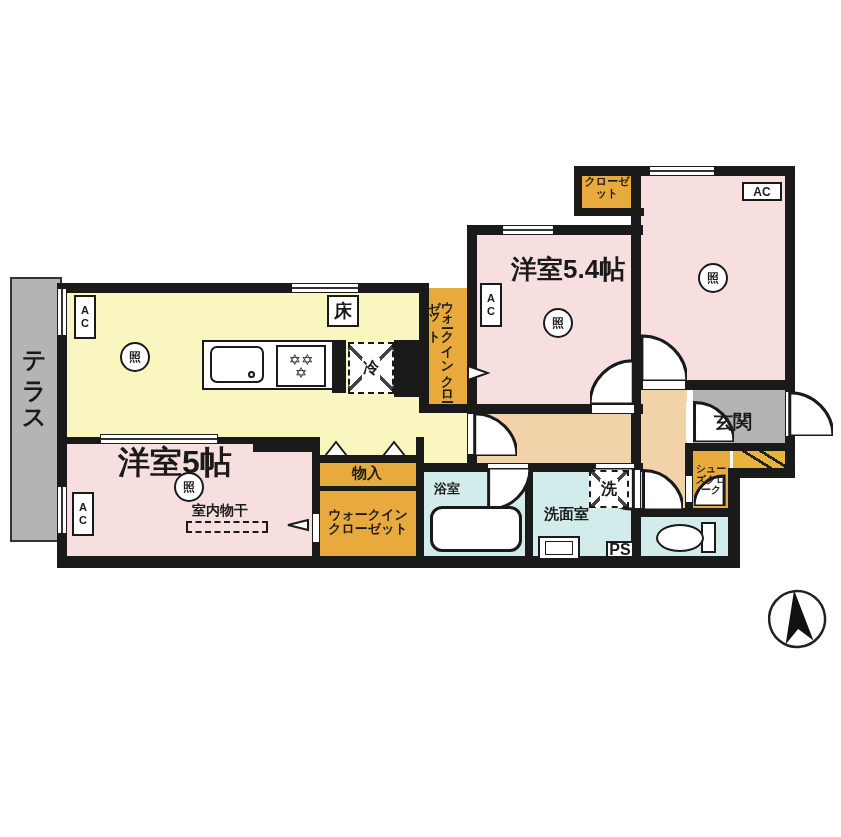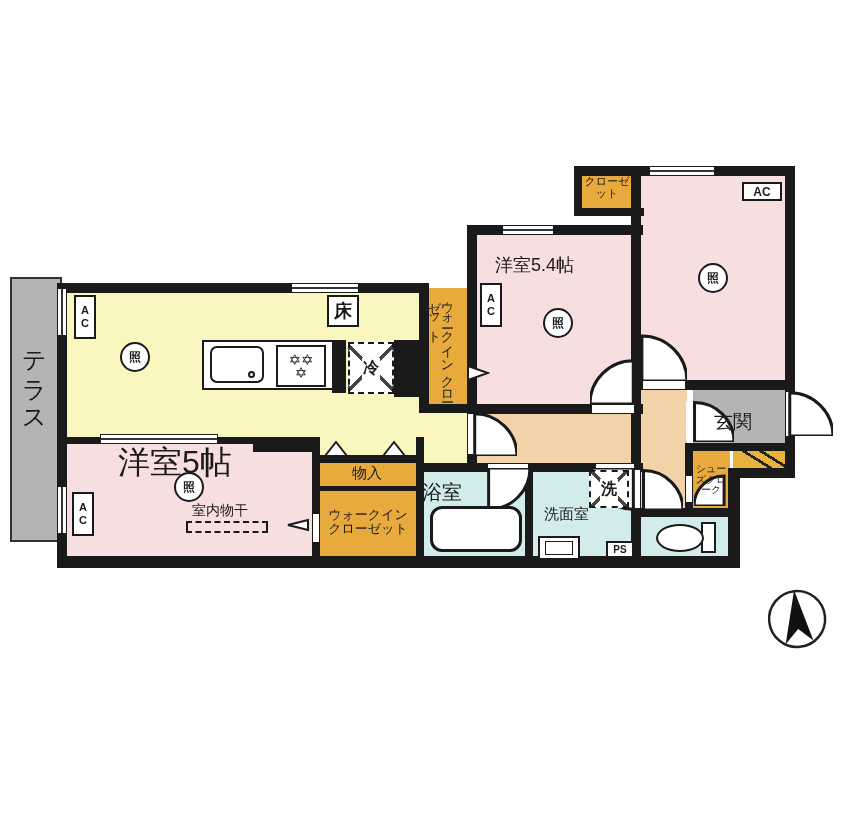--- a/index.html
+++ b/index.html
@@ -1,21 +1,21 @@
 <!DOCTYPE html>
 <html><head>
 <meta charset="utf-8">
 <style>
   html,body{margin:0;padding:0;background:#fff;}
   #canvas{position:relative;width:841px;height:837px;background:#ffffff;overflow:hidden;
           font-family:"Liberation Sans","DejaVu Sans",sans-serif;color:#1a1a1a;}
   .abs{position:absolute;box-sizing:border-box;}
   .w{background:#1a1a1a;}
   .room{background:#f7dfdf;}
-  .lbl{font-weight:normal;color:#1a1a1a;white-space:nowrap;line-height:1.05;}
+  .lbl{font-weight:bold;color:#1a1a1a;white-space:nowrap;line-height:1.05;}
   .vtext{writing-mode:vertical-rl;text-orientation:upright;letter-spacing:2px;}
   .box{background:#fff;border:2px solid #1a1a1a;display:flex;align-items:center;justify-content:center;font-weight:bold;}
   .dash{background:#fff;border:2px dashed #1a1a1a;display:flex;align-items:center;justify-content:center;font-weight:bold;}
   .xbg{background-image:linear-gradient(45deg,transparent 47%,#444 47%,#444 53%,transparent 53%),
                        linear-gradient(-45deg,transparent 47%,#444 47%,#444 53%,transparent 53%);}
   .xbg span{background:#fff;padding:0 1px;}
   .circ{background:#fff;border:2px solid #1a1a1a;border-radius:50%;display:flex;align-items:center;justify-content:center;font-weight:bold;font-size:12px;}
   .acv{background:#fff;border:2px solid #1a1a1a;display:flex;align-items:center;justify-content:center;
        font-weight:bold;font-size:11px;writing-mode:vertical-rl;text-orientation:upright;letter-spacing:1px;}
   .winh{background:#fff;background-image:linear-gradient(to bottom,transparent 43%,#333 43%,#333 57%,transparent 57%);}
@@ -157,21 +157,21 @@
       <span>冷</span>
     </div>
 
   <div class="abs" style="left:430px;top:506px;width:92px;height:46px;background:#fff;border:3px solid #1a1a1a;border-radius:12px;"></div>
   <div class="abs dash xbg" style="left:589px;top:470px;width:40px;height:38px;font-size:16px;">
       <span>洗</span>
     </div>
   <div class="abs box" style="left:538px;top:536px;width:42px;height:24px;">
     <div style="width:26px;height:12px;border:1.5px solid #1a1a1a;"></div>
   </div>
-  <div class="abs box" style="left:606px;top:541px;width:28px;height:17px;font-size:10px;">
+  <div class="abs box" style="left:606px;top:541px;width:28px;height:17px;font-size:16px;">
       <span>PS</span>
     </div>
   <div class="abs" style="left:701px;top:522px;width:15px;height:31px;background:#fff;border:2px solid #1a1a1a;"></div>
   <div class="abs" style="left:656px;top:524px;width:48px;height:28px;background:#fff;border:2px solid #1a1a1a;border-radius:50%;"></div>
 
   <div class="abs box" style="left:327px;top:295px;width:32px;height:32px;font-size:18px;">
       <span>床</span>
     </div>
   <div class="abs circ" style="left:120px;top:342px;width:30px;height:30px;">
       <span>照</span>
@@ -195,26 +195,26 @@
       <span>AC</span>
     </div>
   <div class="abs box" style="left:742px;top:182px;width:40px;height:19px;font-size:12px;">
       <span>AC</span>
     </div>
 
   <div class="abs lbl vtext" style="left:22px;top:335px;font-size:24px;">テラス</div>
   <div class="abs lbl" style="left:118px;top:446px;font-size:32px;">洋室5帖</div>
   <div class="abs lbl" style="left:192px;top:503px;font-size:14px;">室内物干</div>
   <div class="abs" style="left:186px;top:521px;width:82px;height:12px;border:2px dashed #1a1a1a;box-sizing:border-box;"></div>
-  <div class="abs lbl" style="left:495px;top:256px;font-size:18px;">洋室5.4帖</div>
+  <div class="abs lbl" style="left:511px;top:256px;font-size:26px;">洋室5.4帖</div>
   <div class="abs lbl" style="left:582px;top:176px;width:50px;font-size:11px;white-space:normal;word-break:break-all;text-align:center;">クローゼット</div>
   <div class="abs lbl vtext" style="left:428px;top:292px;height:112px;font-size:13px;letter-spacing:0;line-height:1;white-space:normal;">ウォークインクローゼット</div>
   <div class="abs lbl" style="left:322px;top:508px;width:92px;font-size:13px;white-space:normal;word-break:break-all;text-align:center;">ウォークインクローゼット</div>
   <div class="abs lbl" style="left:352px;top:465px;font-size:15px;">物入</div>
-  <div class="abs lbl" style="left:422px;top:482px;font-size:20px;">浴室</div>
+  <div class="abs lbl" style="left:434px;top:482px;font-size:13px;">浴室</div>
   <div class="abs lbl" style="left:544px;top:506px;font-size:15px;">洗面室</div>
   <div class="abs lbl" style="left:714px;top:412px;font-size:19px;">玄関</div>
   <div class="abs lbl" style="left:693px;top:464px;width:36px;font-size:10px;white-space:normal;word-break:break-all;text-align:center;">シューズクローク</div>
 
   <svg class="abs" style="left:764px;top:584px;width:66px;height:68px;transform:rotate(-6deg);" viewBox="0 0 66 68">
     <circle cx="33" cy="35" r="28" fill="#fff" stroke="#222" stroke-width="2.5"></circle>
     <path d="M33,6 L47,58 L33,45 L19,59 Z" fill="#111"></path>
   </svg>
 
 </div>

